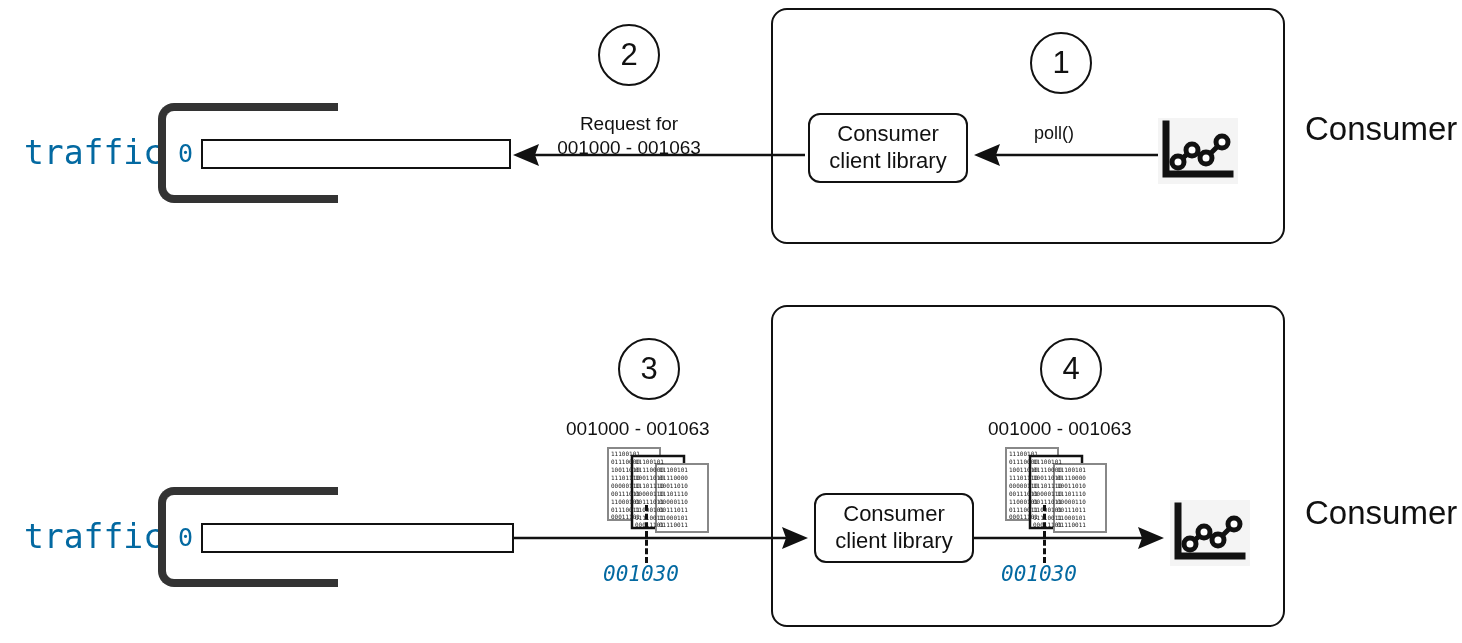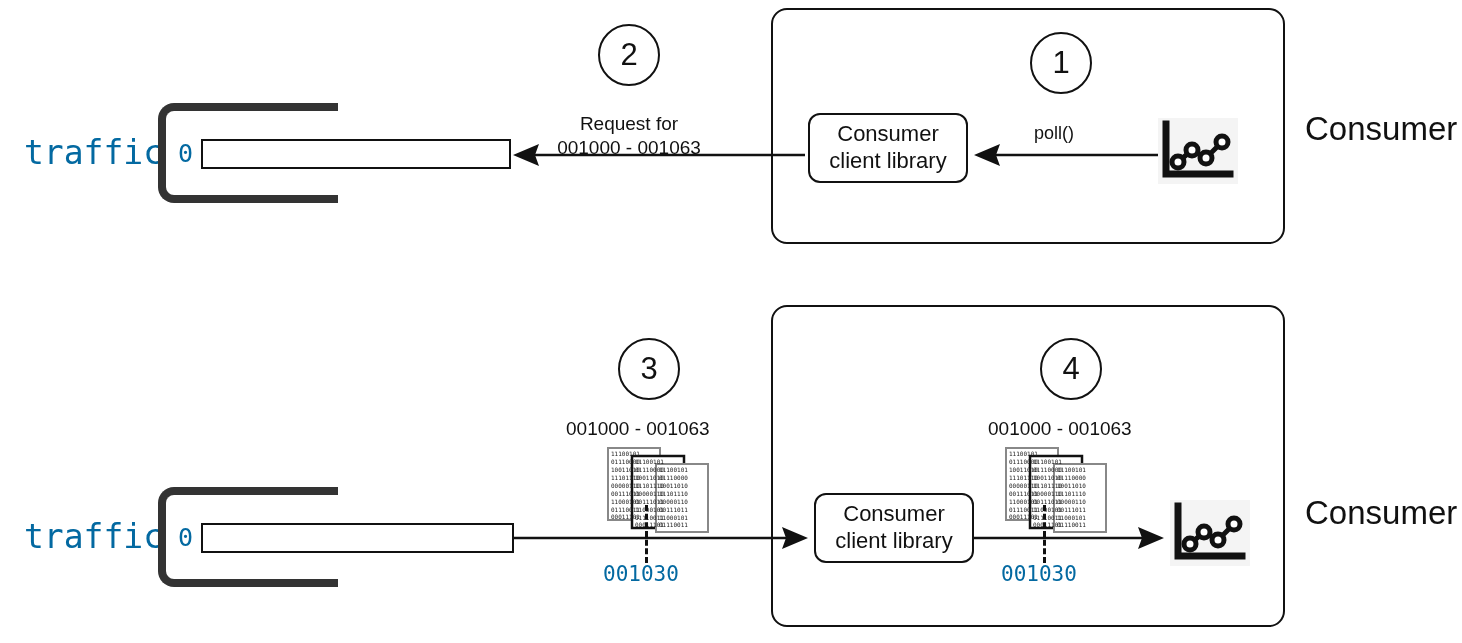--- a/index.html
+++ b/index.html
@@ -44,21 +44,21 @@
   .mono{
     font-family:"DejaVu Sans Mono","Liberation Mono",monospace;
     color:#0369a1;
   }
   .traffic-label{font-size:33px;letter-spacing:0px;}
   .offset-label{font-size:25px;}
   .consumer-title{font-size:33px;color:#111;font-weight:400;}
   .step-caption{font-size:19px;text-align:center;line-height:1.25;color:#111;}
   .poll-label{font-size:18px;color:#111;}
   .range-label{font-size:19px;color:#111;white-space:nowrap;}
-  .offset-mark-label{font-size:21px;}
+  .offset-mark-label{font-size:21px;font-style:italic;}
 
   
   .step-circle{
     position:absolute;
     width:62px;height:62px;
     border:2.5px solid #111;
     border-radius:50%;
     display:flex;align-items:center;justify-content:center;
     font-size:31px;
     color:#111;

